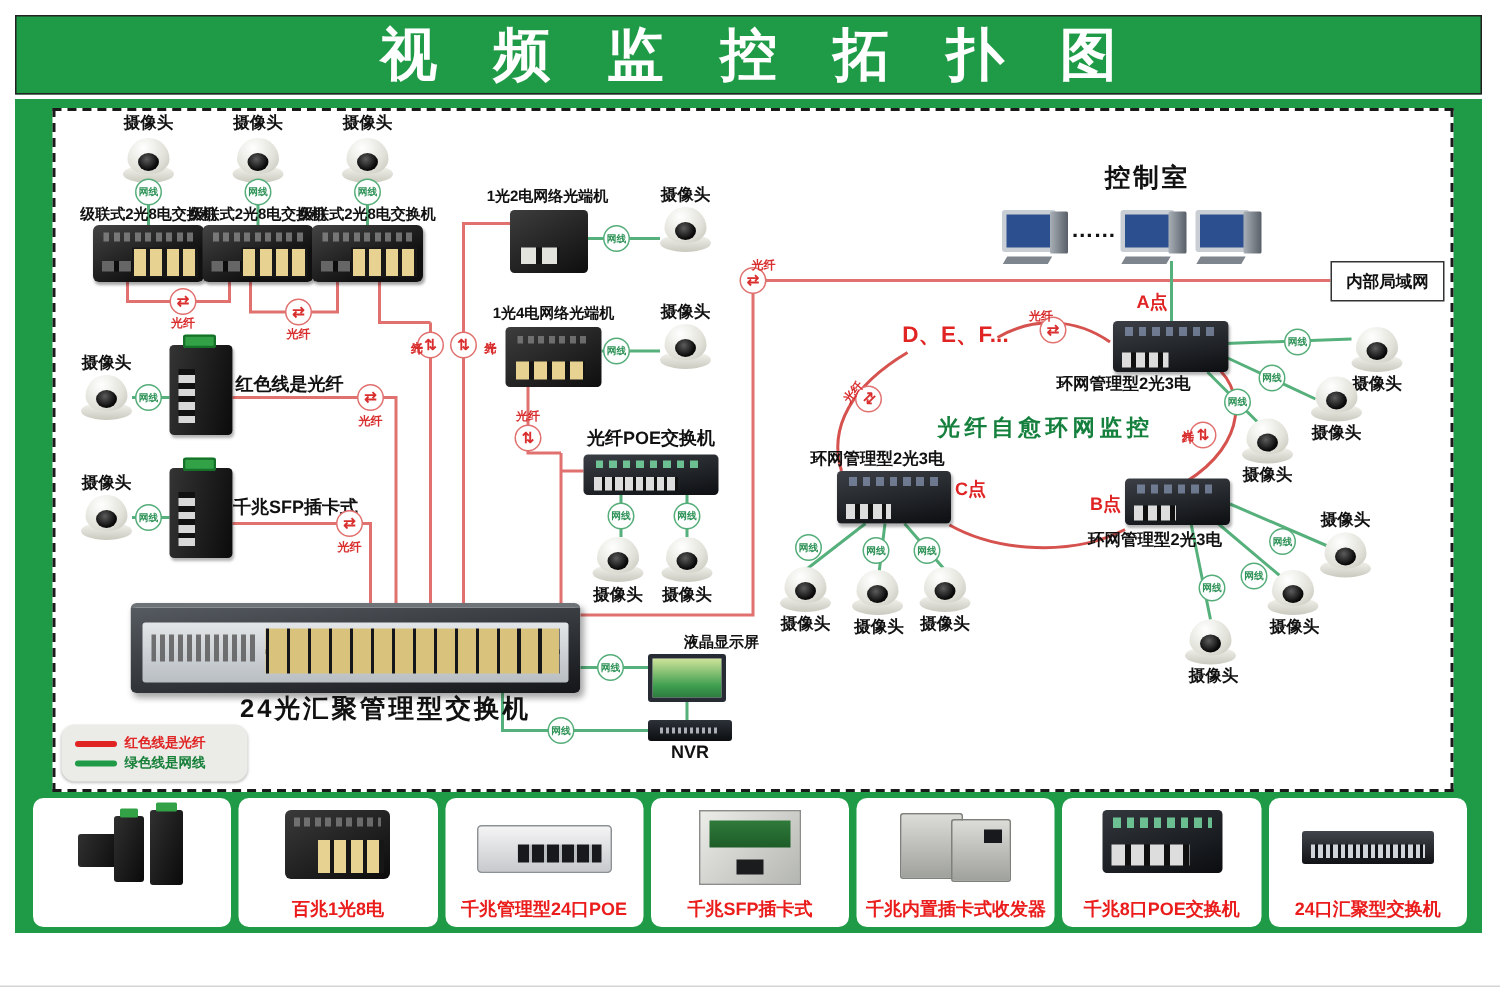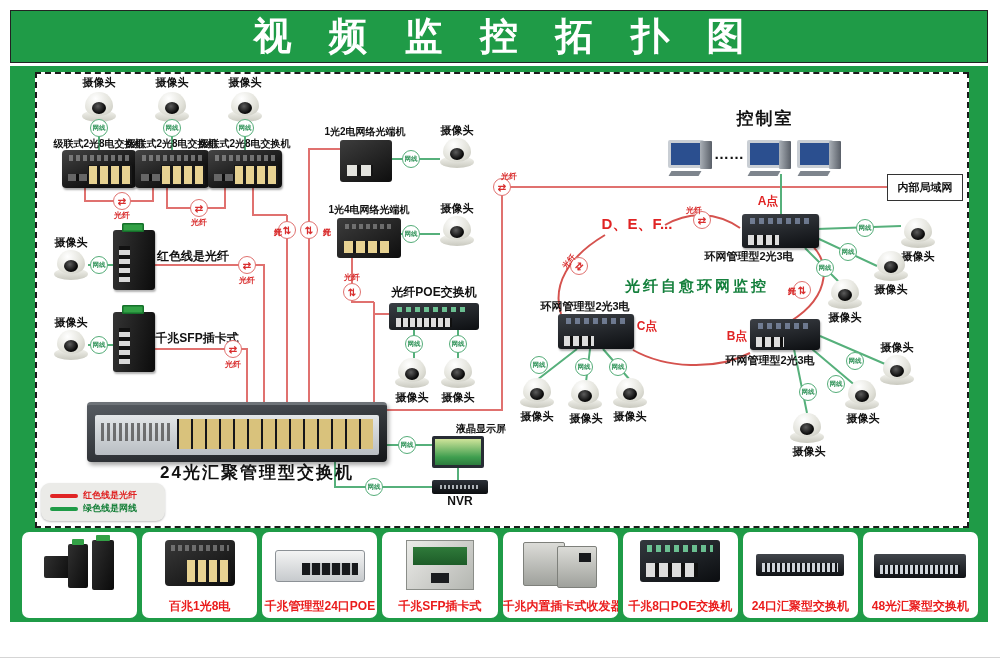--- a/index.html
+++ b/index.html
@@ -512,21 +512,17 @@
         <div class="plabel">千兆内置插卡式收发器</div>
       </div>
       <div class="pcell">
         <div class="pimg g-poe"></div>
         <div class="plabel">千兆8口POE交换机</div>
       </div>
       <div class="pcell">
         <div class="pimg g-rackD r24" style="top:22px"></div>
         <div class="plabel">24口汇聚型交换机</div>
       </div>
-      <div class="pcell">
-        <div class="pimg g-rackD r48" style="top:22px"></div>
-        <div class="plabel">48光汇聚型交换机</div>
-      </div>
     </div>
   </div>
 
   <div class="bottom-line"></div>
 </div>
 
 </body></html>

